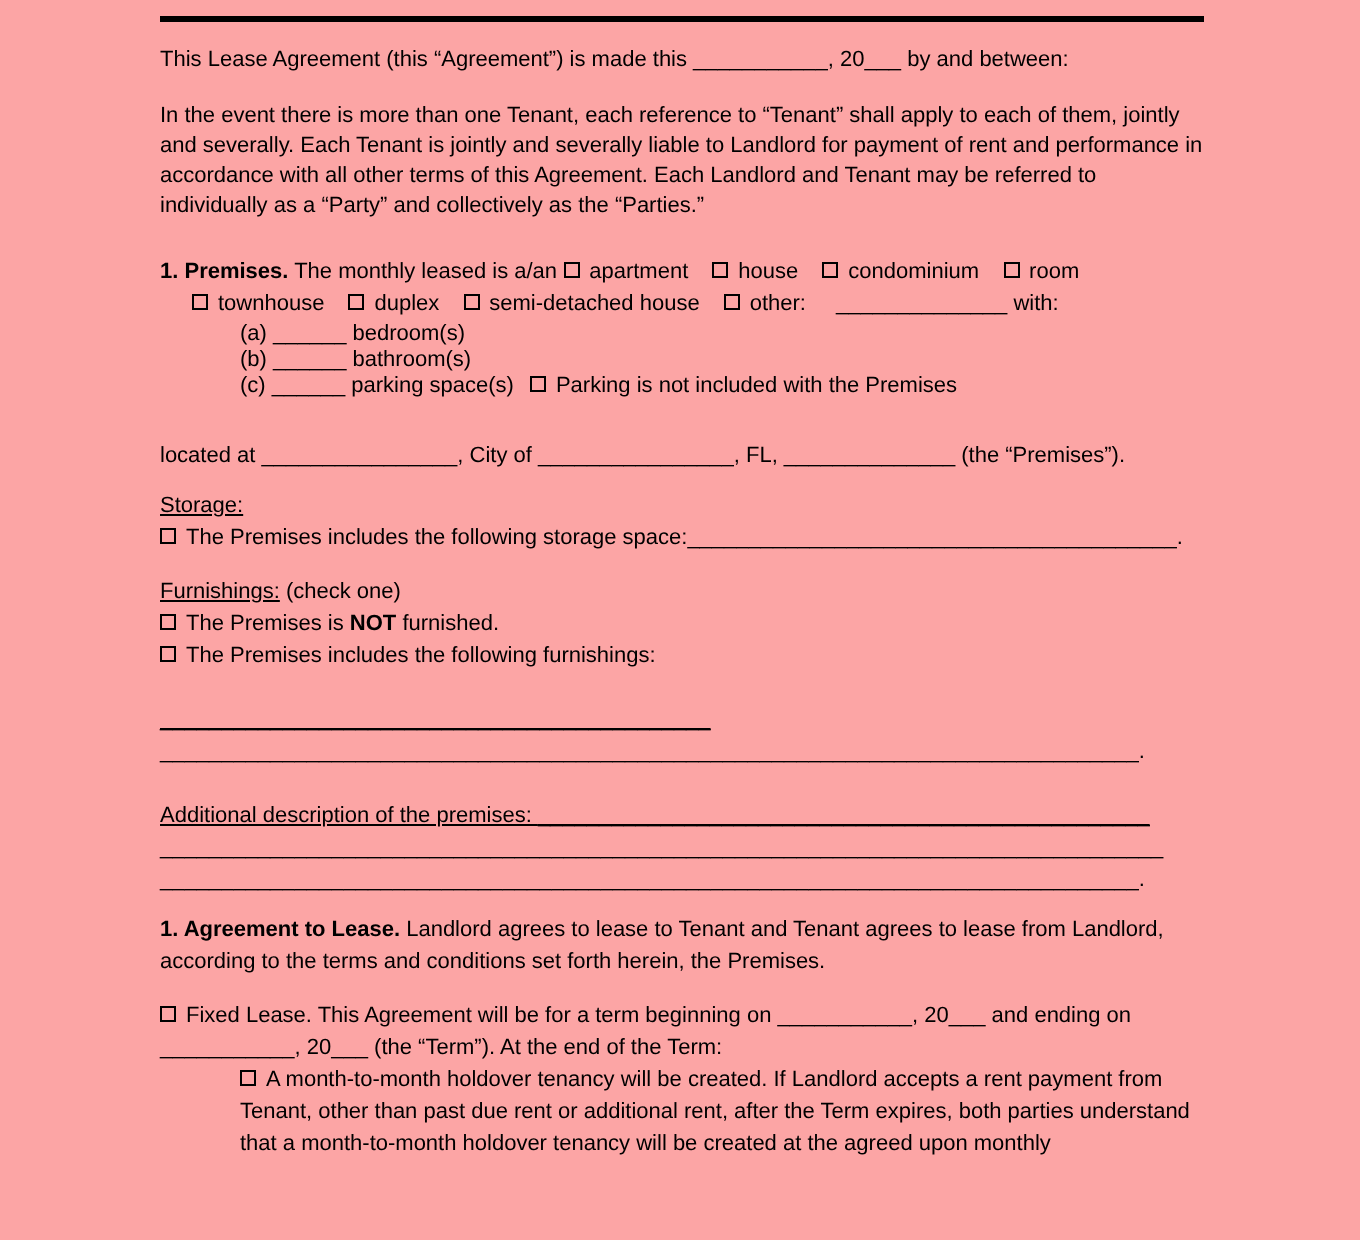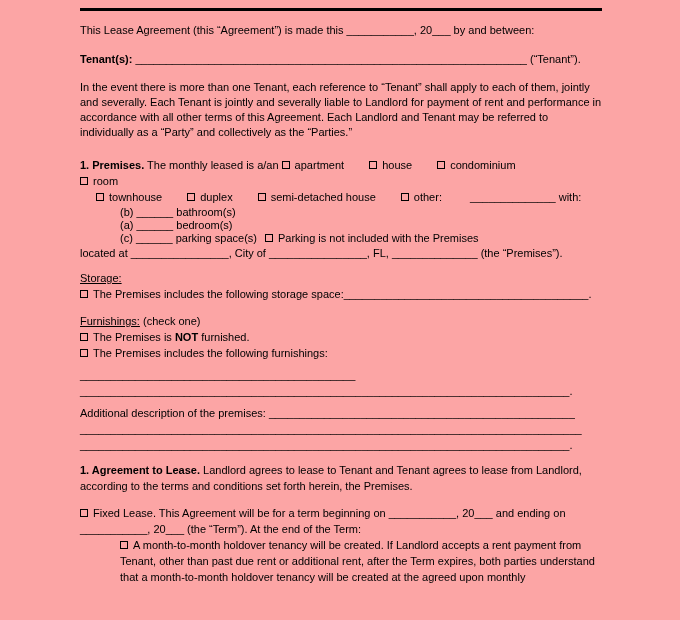--- a/index.html
+++ b/index.html
@@ -20,58 +20,57 @@
   .rule { height: 3px; background: #000; }
   p { margin: 0; line-height: 16px; }
   b { font-weight: bold; }
   .u { text-decoration: underline; }
   .cb {
     display: inline-block;
     width: 8px; height: 8px;
     border: 1px solid #000;
     margin-right: 5px;
   }
-  .opt { margin-right: 25px; white-space: nowrap; }
+  .opt { margin-right: 12px; white-space: nowrap; }
   .ml8 { margin-left: 8px; }
   .indent1 { padding-left: 16px; }
   .indent2 { padding-left: 40px; }
   .tight { line-height: 13px; margin: 0; }
   .lh15 { line-height: 15px; }
   .mt0 { margin-top: 0; }
   .mt1 { margin-top: 1px; }
-  .mt3 { margin-top: 6px; }
+  .mt3 { margin-top: 16px; text-decoration: underline; }
   .mt9 { margin-top: 9px; }
   .mt10 { margin-top: 10px; }
   .mt11 { margin-top: 11px; }
-  .mt12 { margin-top: 0; }
+  .mt12 { margin-top: 20px; }
   .mt13 { margin-top: 13px; }
   .mt15 { margin-top: 15px; }
   .mt17 { margin-top: 17px; }
 </style>
 </head>
 <body>
 
 <div class="page">
 
   <div class="rule"></div>
 
   <p class="mt11"><span>This Lease Agreement (this “Agreement”) is made this ___________, 20___ by and between:</span></p>
 
 
-  <p class="mt13"><b>Tenant(s):</b><span> ________________________________________________________________ (“Tenant”).</span></p>
 
   <p class="mt13 lh15"><span>In the event there is more than one Tenant, each reference to “Tenant” shall apply to each of them, jointly and severally. Each Tenant is jointly and severally liable to Landlord for payment of rent and performance in accordance with all other terms of this Agreement. Each Landlord and Tenant may be referred to individually as a “Party” and collectively as the “Parties.”</span></p>
 
   <p class="mt17"><b>1. Premises.</b><span> The monthly leased is a/an </span><span class="opt"><span class="cb"></span><span>apartment</span></span><span class="opt"><span class="cb"></span><span>house</span></span><span class="opt"><span class="cb"></span><span>condominium</span></span><span class="opt"><span class="cb"></span><span>room</span></span></p>
 
   <p class="indent1"><span class="opt"><span class="cb"></span><span>townhouse</span></span><span class="opt"><span class="cb"></span><span>duplex</span></span><span class="opt"><span class="cb"></span><span>semi-detached house</span></span><span class="opt"><span class="cb"></span><span>other:</span></span><span> ______________ </span><span>with:</span></p>
 
   <div class="indent2 mt1">
+    <div class="tight"><span>(a) ______ bedroom(s)</span></div>
     <div class="tight"><span>(b) ______ bathroom(s)</span></div>
-    <div class="tight"><span>(a) ______ bedroom(s)</span></div>
     <div class="tight"><span>(c) ______ parking space(s)</span><span class="opt ml8"><span class="cb"></span><span>Parking is not included with the Premises</span></span></div>
   </div>
 
   <p class="mt12"><span>located at ________________, City of ________________, FL, ______________ (the “Premises”).</span></p>
 
   <p class="mt9"><span class="u">Storage:</span></p>
 
   <p class="mt0"><span class="cb"></span><span>The Premises includes the following storage space:</span><span>________________________________________.</span></p>
 
   <p class="mt11"><span class="u">Furnishings:</span><span> (check one)</span></p>

